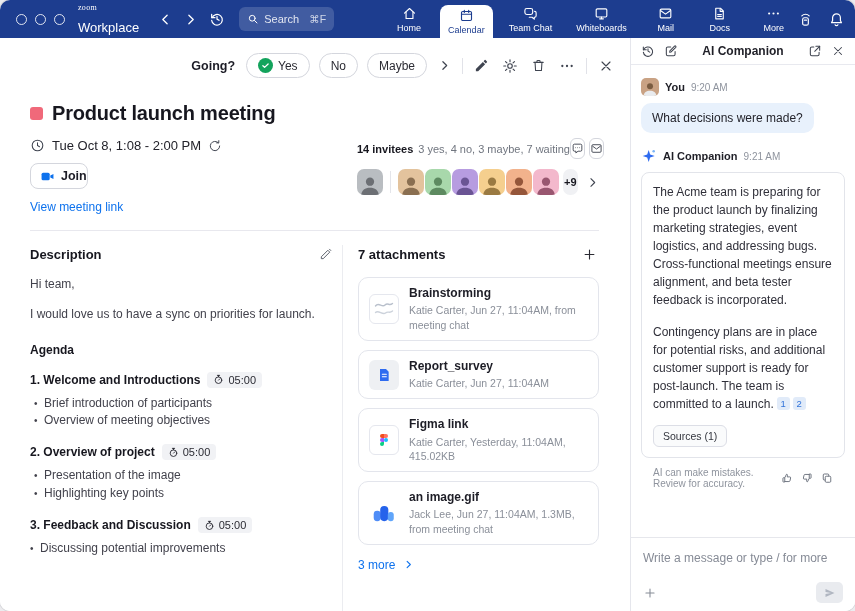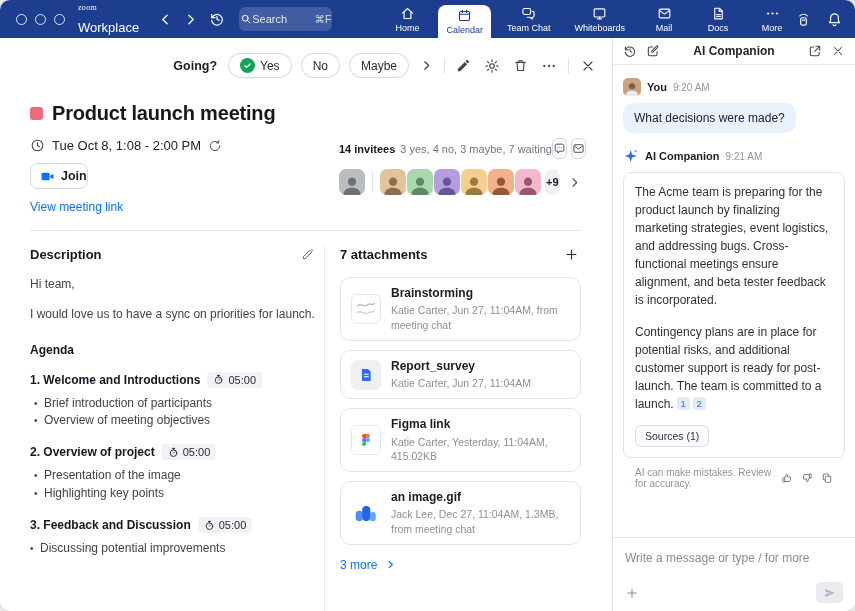--- a/index.html
+++ b/index.html
@@ -9,22 +9,22 @@
             background:#fff; box-shadow:0 0 0 1px rgba(0,0,0,.08); display:flex; flex-direction:column; }
 
   
   .topbar { height:38px; background:#1d3d8f; display:flex; align-items:center; padding:0 12px 0 16px; flex:0 0 auto; color:#fff; }
   .traffic { display:flex; gap:8px; margin-right:13px; }
   .tl { width:11px; height:11px; border:1.5px solid rgba(255,255,255,.85); border-radius:50%; display:block; }
   .logo { display:flex; flex-direction:column; line-height:1; margin-right:14px; }
   .logo .l1 { font-size:8px; font-weight:500; letter-spacing:.3px;font-family:Liberation Serif, serif; }
   .logo .l2 { font-size:13px; font-weight:500; margin-top:9px; }
   .navbtn { background:none; border:none; color:#fff; padding:2px; margin:0 4px; cursor:pointer; display:flex; align-items:center; }
-  .search { display:flex; align-items:center; background:rgba(255,255,255,.16); border-radius:6px;
-            height:24px; padding:0 1px; margin-left:8px; width:96px; }
+  .search { display:flex; align-items:center; gap:5px; background:rgba(255,255,255,.16); border-radius:6px;
+            height:24px; padding:0 8px; margin-left:8px; width:96px; }
   .search input { background:transparent; border:none; outline:none; color:#fff; font-size:11px; width:40px; }
   .search input::placeholder { color:rgba(255,255,255,.85); }
   .search .kbd { font-size:10.5px; color:rgba(255,255,255,.75); margin-left:auto; }
   .tabs { display:flex; align-items:flex-end; height:38px; margin-left:52px; gap:8px; }
   .tab { height:38px; min-width:46px; padding:0 8px; display:flex; flex-direction:column; align-items:center;
          justify-content:center; gap:3px; color:#fff; cursor:pointer; }
   .tab .tlabel { font-size:9px; line-height:1; white-space:nowrap; }
   .tab.active { height:33px; background:#fff; border-radius:8px 8px 0 0; color:#1d3d8f; }
   .tbr { display:flex; align-items:center; gap:14px; margin-left:auto; }
   .tbr .ibtn { background:none; border:none; color:#fff; padding:0; cursor:pointer; display:flex; }
@@ -97,21 +97,21 @@
   .att-ic { width:30px; height:30px; border-radius:6px; flex:0 0 auto; display:flex; align-items:center; justify-content:center; }
   .att-ic.bordered { border:1px solid #e5e7ee; background:#fff; }
   .att-ic.tile { background:#eef0f3; }
   .att-name { font-size:12px; font-weight:700; color:#1d1d26; line-height:1.2; }
   .att-meta { font-size:10.5px; color:#8a8f99; margin-top:3px; line-height:1.35; }
   .more-link { display:inline-flex; align-items:center; gap:8px; margin-top:13px; font-size:12px; color:#0e72ed;
                text-decoration:none; cursor:pointer; }
   .plus-btn { background:none; border:none; color:#2b2b33; cursor:pointer; display:flex; padding:2px; }
 
   
-  .ai-panel { width:243px; flex:0 0 auto; border-left:1px solid #e5e6ec; display:flex; flex-direction:column; background:#fff; }
+  .ai-panel { width:225px; flex:0 0 auto; border-left:1px solid #e5e6ec; display:flex; flex-direction:column; background:#fff; }
   .ai-hdr { height:27px; flex:0 0 auto; border-bottom:1px solid #e8e9ef; display:flex; align-items:center; padding:0 10px; gap:9px; color:#4f5560; }
   .ai-title { flex:1; text-align:center; font-size:12px; font-weight:700; color:#1f1f27; }
   .ai-hdr .hico { padding:0; }
   .ai-chat { padding:13px 10px 0; }
   .msg-head { display:flex; align-items:center; gap:6px; }
   .mini-av { width:18px; height:18px; border-radius:5px; overflow:hidden; background:#c9a284; display:flex; align-items:flex-end; justify-content:center; }
   .msg-name { font-size:11px; font-weight:700; color:#1f1f27; }
   .msg-time { font-size:10px; color:#8f949e; }
   .bubble { display:inline-block; margin-top:7px; background:#e8f1fc; border-radius:10px; padding:8px 11px;
             font-size:12px; color:#23232b; }
@@ -532,21 +532,21 @@
           <div class="att-card">
             <span class="att-ic">
               <svg width="26" height="26" viewBox="0 0 24 24">
                   <rect x="2.5" y="10" width="6.5" height="9.5" rx="3.2" fill="#4f8df7"></rect>
                   <rect x="8.5" y="5.5" width="7.5" height="14" rx="3.7" fill="#2563eb"></rect>
                   <rect x="15.5" y="11" width="5.5" height="8.5" rx="2.7" fill="#60a5fa"></rect>
                 </svg>
             </span>
             <div>
               <div class="att-name">an image.gif</div>
-              <div class="att-meta">Jack Lee, Dec 27, 11:04AM, 1.3MB, from meeting chat</div>
+              <div class="att-meta">Jack Lee, Jun 27, 11:04AM, 1.3MB, from meeting chat</div>
             </div>
           </div>
 
           <a class="more-link">
             <span>3 more</span>
             <svg width="11" height="11" viewBox="0 0 24 24" fill="none" stroke="currentColor" stroke-width="2.4" stroke-linecap="round" stroke-linejoin="round">
                 <path d="M9 5l7 7-7 7"></path>
               </svg>
           </a>
         </div>

